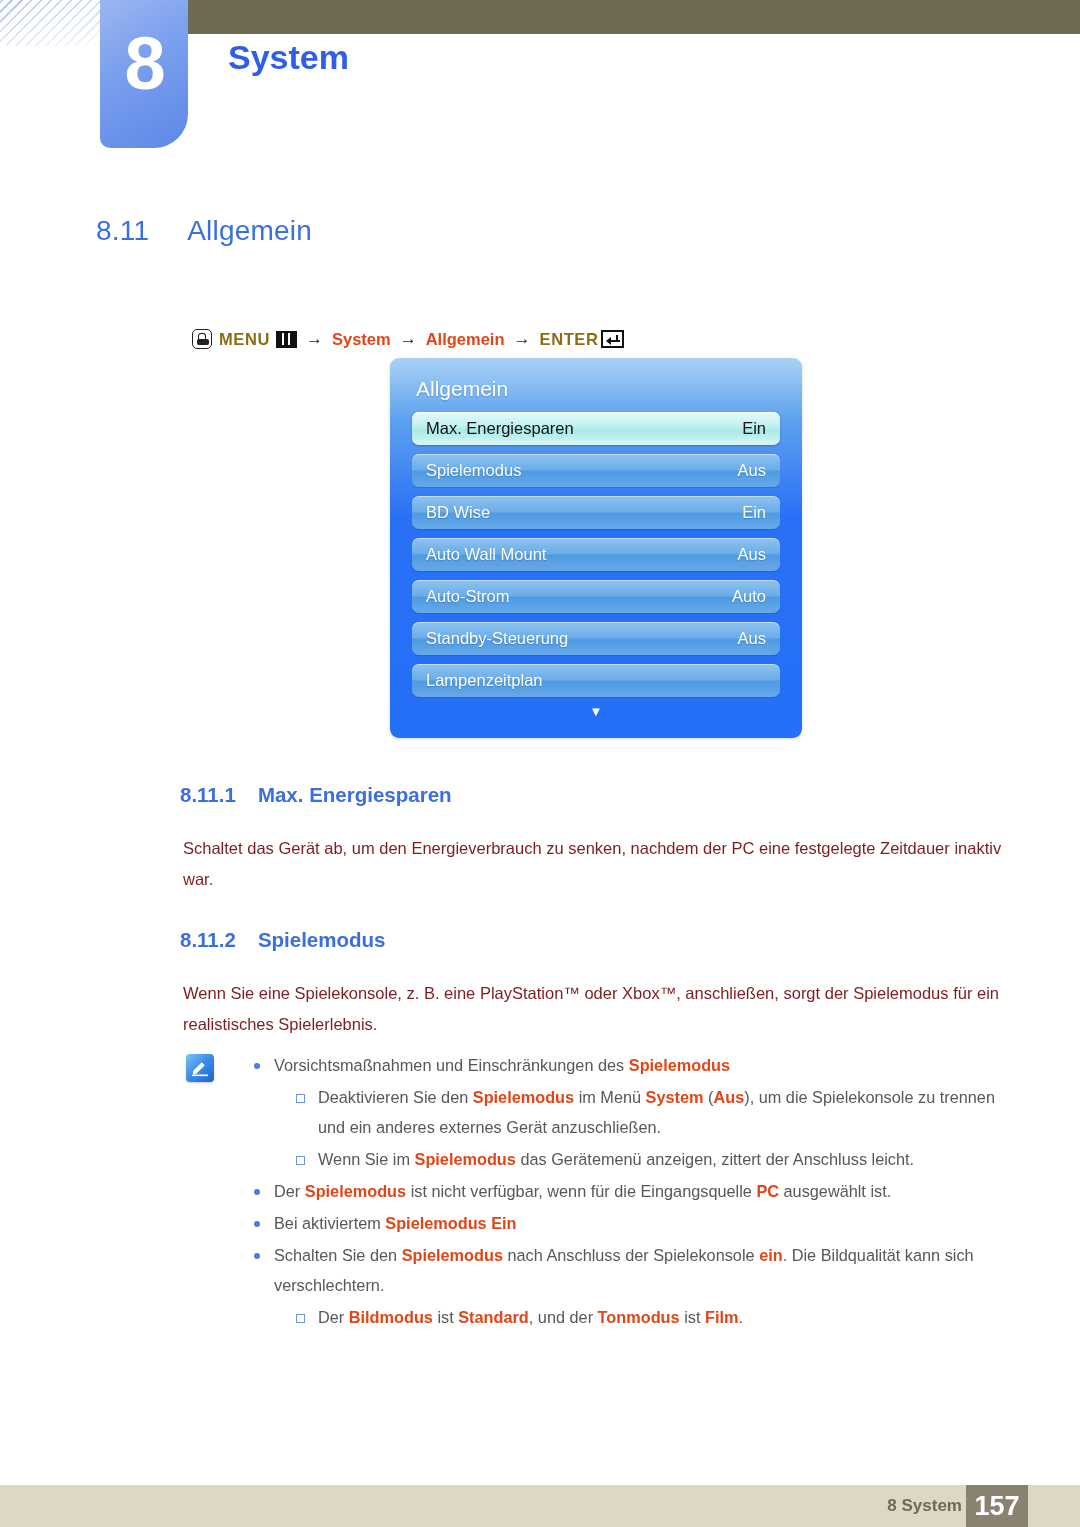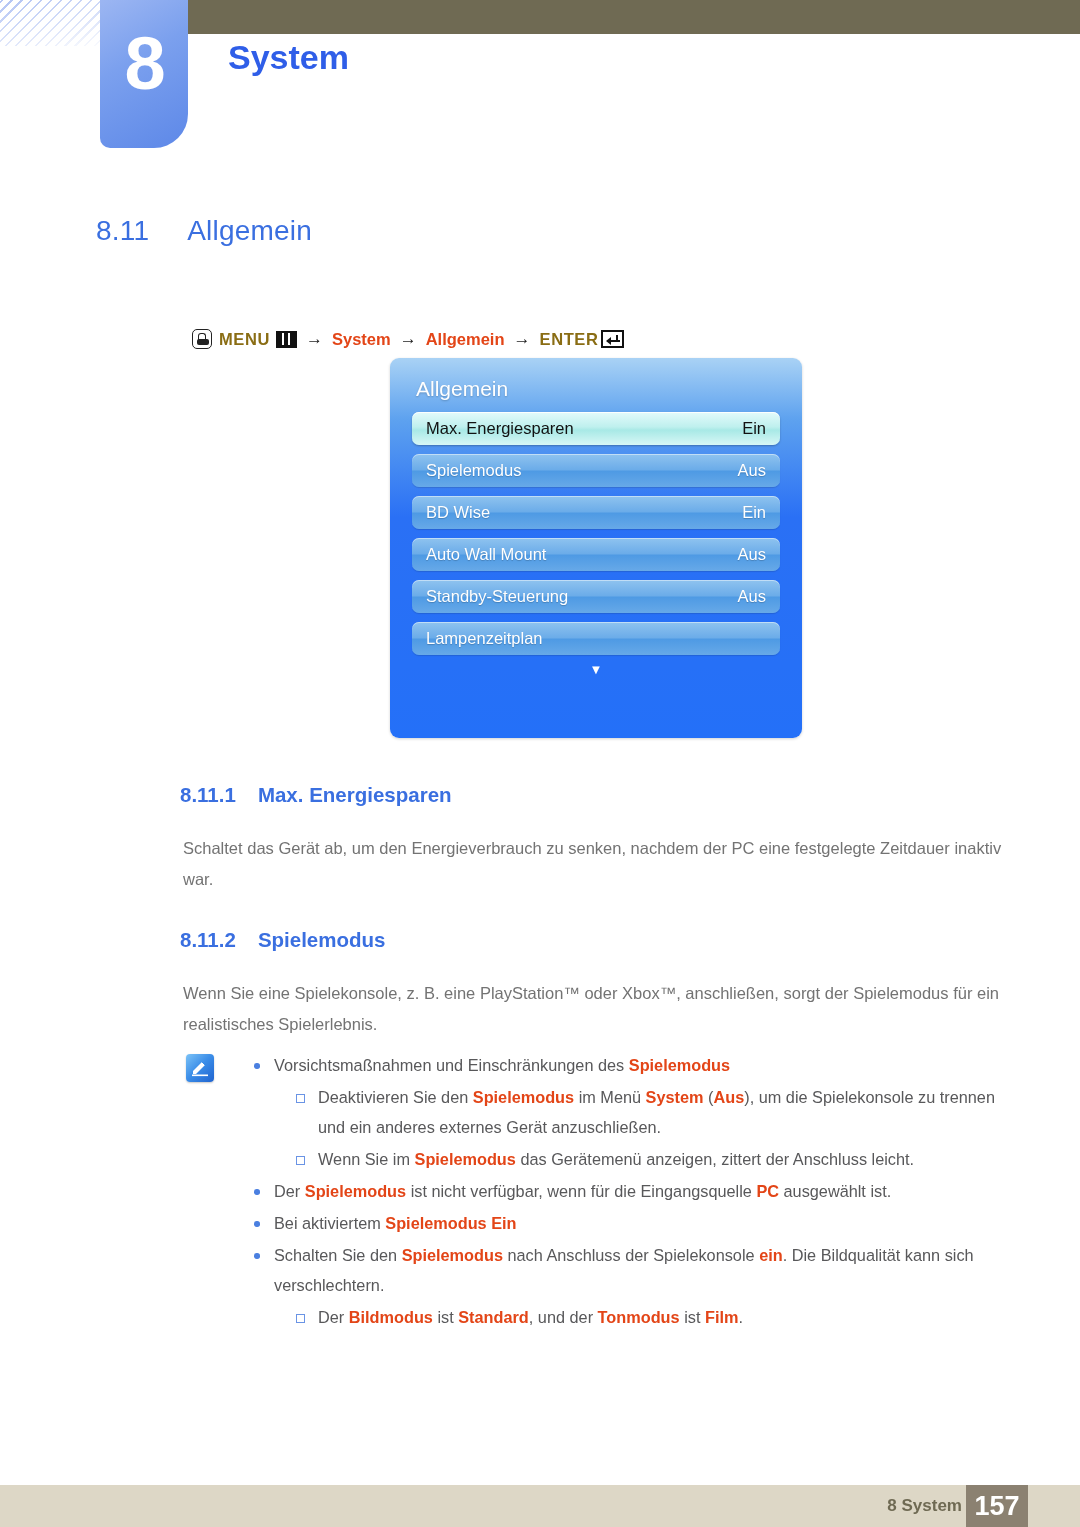--- a/index.html
+++ b/index.html
@@ -223,21 +223,21 @@
     position: absolute;
     font-size: 20.5px;
     font-weight: bold;
     color: #3a6fe0;
   }
   .sub-heading .num { margin-right: 22px; }
 
   .body-text {
     position: absolute;
     font-size: 16.5px;
-    color: #737373;
+    color: #7f1d1d;
     line-height: 31px;
     width: 830px;
   }
 
   
   .note-block {
     position: absolute;
     left: 186px;
     top: 1050px;
     width: 840px;
@@ -355,20 +355,24 @@
         <span>Spielemodus</span>
         <span>Aus</span>
       </div>
       <div class="osd-row">
         <span>BD Wise</span>
         <span>Ein</span>
       </div>
       <div class="osd-row">
         <span>Auto Wall Mount</span>
         <span>Aus</span>
+      </div>
+      <div class="osd-row">
+        <span>Auto-Strom</span>
+        <span>Auto</span>
       </div>
       <div class="osd-row">
         <span>Standby-Steuerung</span>
         <span>Aus</span>
       </div>
       <div class="osd-row">
         <span>Lampenzeitplan</span>
         <span></span>
       </div>
     </div>

